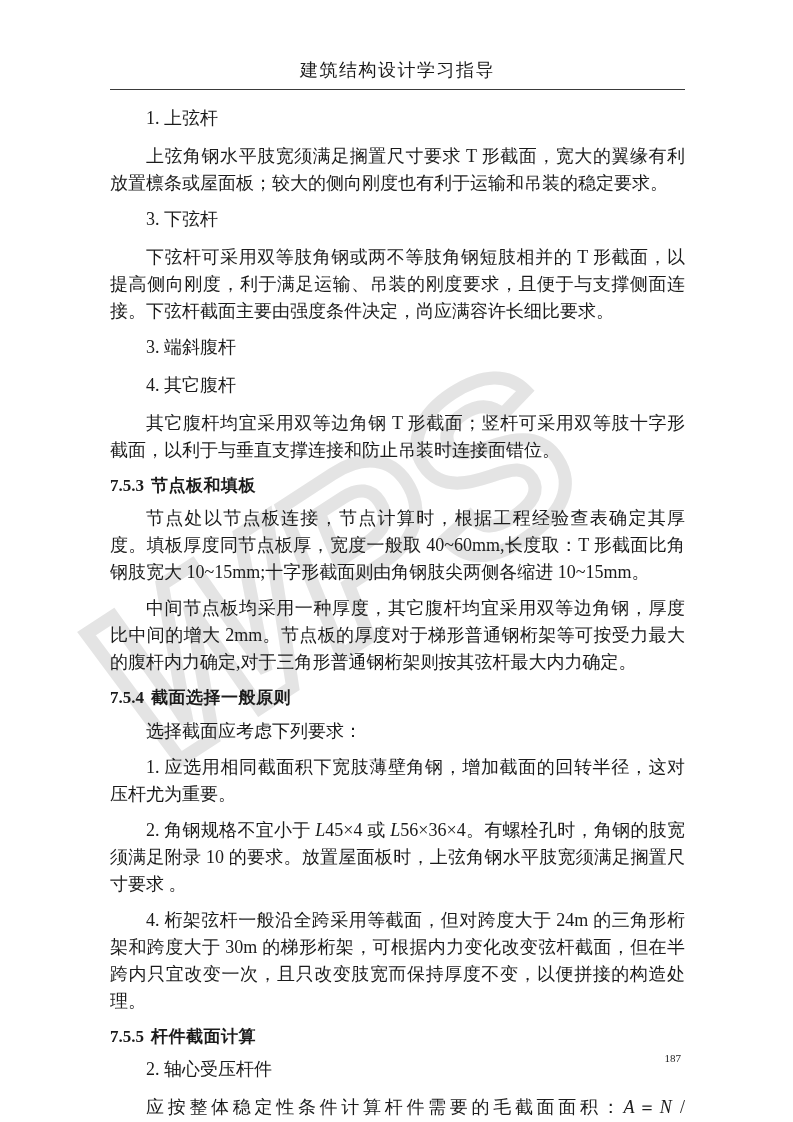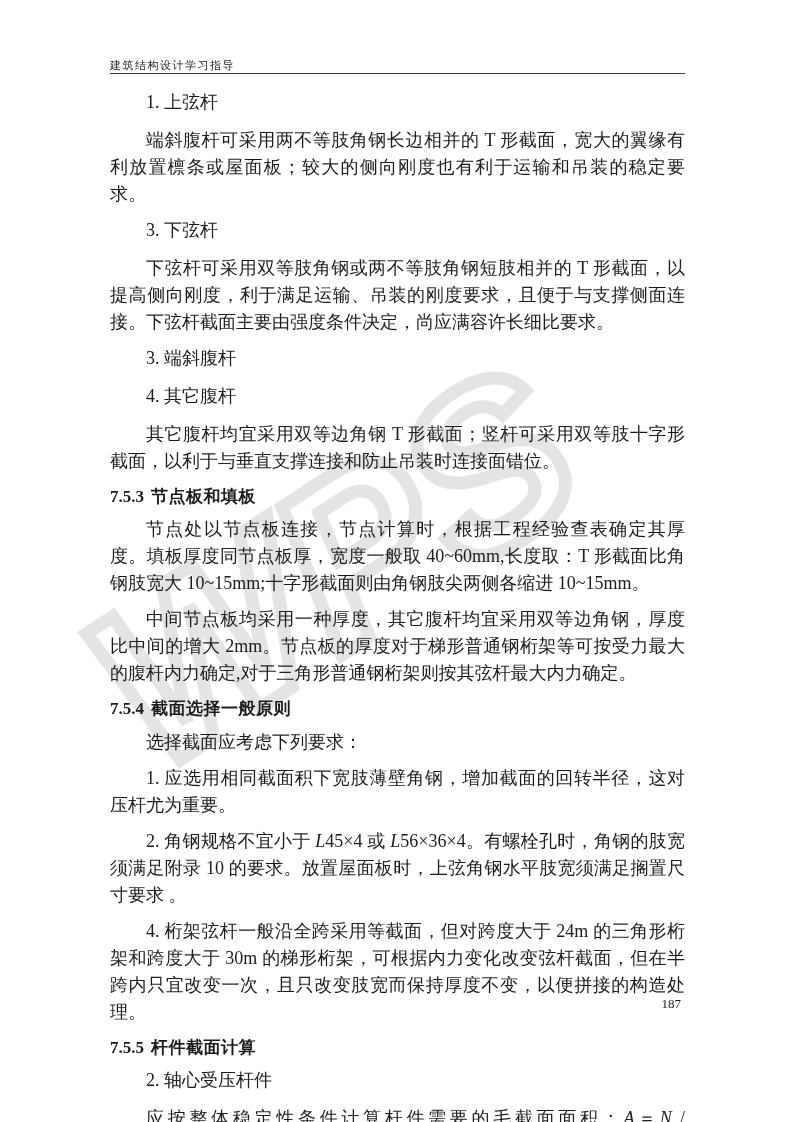--- a/index.html
+++ b/index.html
@@ -13,22 +13,24 @@
   }
   .watermark-layer {
     position:absolute; left:0; top:0; z-index:0;
     pointer-events:none;
   }
   .content {
     position:relative; z-index:1;
     padding:58px 108px 0 110px;
   }
   .doc-header {
-    font-size:11px;
+    text-align:center;
+    font-size:18px;
     letter-spacing:1.5px;
+    padding-bottom:7px;
     border-bottom:1.5px solid #3a3a3a;
     margin-bottom:15px;
   }
   p.para, p.subhead {
     font-size:18px;
     line-height:1.5;
     text-align:justify;
     text-indent:2em;
     margin:0 0 9px 0;
   }
@@ -37,42 +39,42 @@
     font-size:17px;
     font-weight:bold;
     margin:11px 0 9px 0;
     line-height:1.25;
   }
   .h-num { font-family:"Liberation Serif", serif; margin-right:7px; }
   .h-text { font-family:"Liberation Sans", sans-serif; letter-spacing:0.5px; }
   sub { font-size:0.68em; line-height:0; }
   .pagenum {
     position:absolute;
-    top:996px; right:112px;
-    font-size:13px;
+    top:1052px; right:112px;
+    font-size:11px;
     z-index:1;
   }
 </style>
 </head>
 <body>
 
 <div class="page">
 
   <svg class="watermark-layer" width="793" height="1122" viewBox="0 0 793 1122" aria-hidden="true">
     <text x="335" y="645" text-anchor="middle" font-size="228" font-weight="bold" font-style="italic" font-family="Liberation Sans, sans-serif" fill="none" stroke="#e4e4e4" stroke-width="13" transform="rotate(-33 335 570)">WPS</text>
   </svg>
 
   <div class="content">
 
     <div class="doc-header">
       <span>建筑结构设计学习指导</span>
     </div>
 
     <p class="subhead">1. 上弦杆</p>
-    <p class="para">端斜腹杆可采用两不等肢角钢长边相并的 T 形截面，宽大的翼缘有利放置檩条或屋面板；较大的侧向刚度也有利于运输和吊装的稳定要求。</p>
+    <p class="para">上弦角钢水平肢宽须满足搁置尺寸要求 T 形截面，宽大的翼缘有利放置檩条或屋面板；较大的侧向刚度也有利于运输和吊装的稳定要求。</p>
 
     <p class="subhead">3. 下弦杆</p>
     <p class="para">下弦杆可采用双等肢角钢或两不等肢角钢短肢相并的 T 形截面，以提高侧向刚度，利于满足运输、吊装的刚度要求，且便于与支撑侧面连接。下弦杆截面主要由强度条件决定，尚应满容许长细比要求。</p>
 
     <p class="subhead">3. 端斜腹杆</p>
 
     <p class="subhead">4. 其它腹杆</p>
     <p class="para">其它腹杆均宜采用双等边角钢 T 形截面；竖杆可采用双等肢十字形截面，以利于与垂直支撑连接和防止吊装时连接面错位。</p>
 
     <h2 class="heading">

